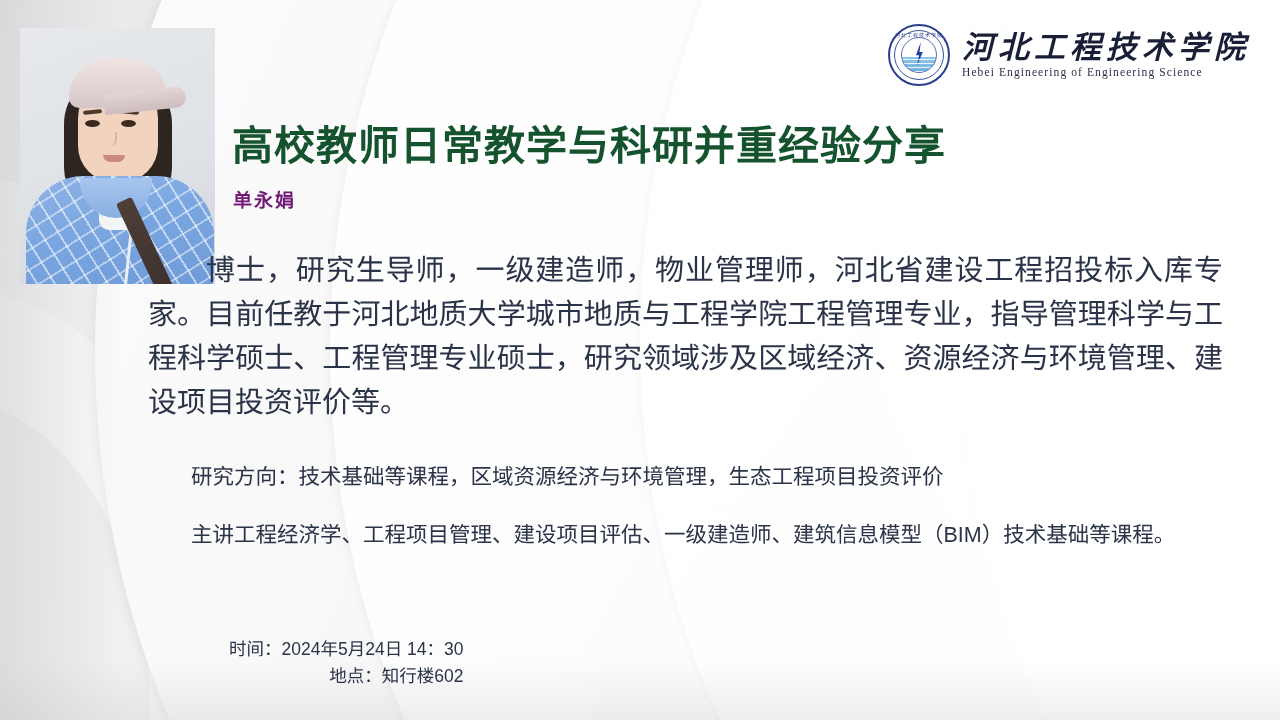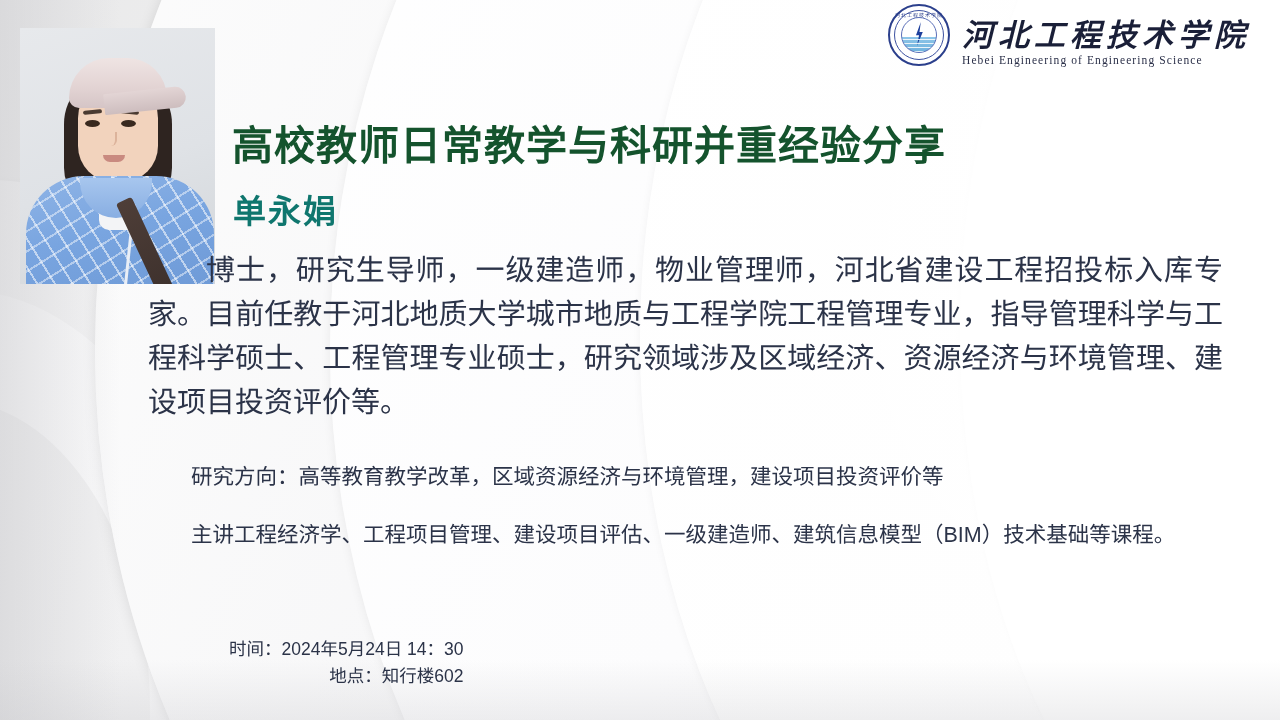--- a/index.html
+++ b/index.html
@@ -229,23 +229,23 @@
     background: linear-gradient(180deg, #4e3e38, #3a2e2a);
     transform: rotate(-25deg);
     transform-origin: top left;
     border-radius: 3px;
   }
 
   
   .logo {
     position: absolute;
     right: 30px;
-    top: 4px;
+    top: 24px;
     display: flex;
-    align-items: flex-end;
+    align-items: center;
     gap: 12px;
   }
   .crest {
     position: relative;
     width: 62px;
     height: 62px;
     border-radius: 50%;
     background: #ffffff;
     border: 2px solid #2b3f8c;
     box-sizing: border-box;
@@ -319,23 +319,23 @@
     font-weight: bold;
     color: #14532d;
     letter-spacing: 1px;
     white-space: nowrap;
     font-family: "Liberation Sans", "DejaVu Sans", sans-serif;
   }
   .speaker {
     position: absolute;
     left: 233px;
     top: 185px;
-    font-size: 33px;
+    font-size: 19px;
     font-weight: bold;
-    color: #0f766e;
+    color: #701a75;
     letter-spacing: 2px;
     white-space: nowrap;
   }
   .bio {
     position: absolute;
     left: 148px;
     top: 248px;
     width: 1075px;
     font-size: 29px;
     line-height: 44px;
@@ -423,21 +423,21 @@
     <div class="logo-words">
       <div class="logo-cn">河北工程技术学院</div>
       <div class="logo-en">Hebei Engineering of Engineering Science</div>
     </div>
   </div>
 
   <div class="title">高校教师日常教学与科研并重经验分享</div>
   <div class="speaker">单永娟</div>
 
   <div class="bio">博士，研究生导师，一级建造师，物业管理师，河北省建设工程招投标入库专家。目前任教于河北地质大学城市地质与工程学院工程管理专业，指导管理科学与工程科学硕士、工程管理专业硕士，研究领域涉及区域经济、资源经济与环境管理、建设项目投资评价等。</div>
-  <div class="research">研究方向：高等教育教学改革，区域资源经济与环境管理，建设项目投资评价等</div>
+  <div class="research">研究方向：技术基础等课程，区域资源经济与环境管理，生态工程项目投资评价</div>
   <div class="courses">主讲工程经济学、工程项目管理、建设项目评估、一级建造师、建筑信息模型（BIM）技术基础等课程。</div>
 
   <div class="meta">
     <div>时间：2024年5月24日 14：30</div>
     <div>地点：知行楼602</div>
   </div>
 
 </div>
 
 </body></html>

